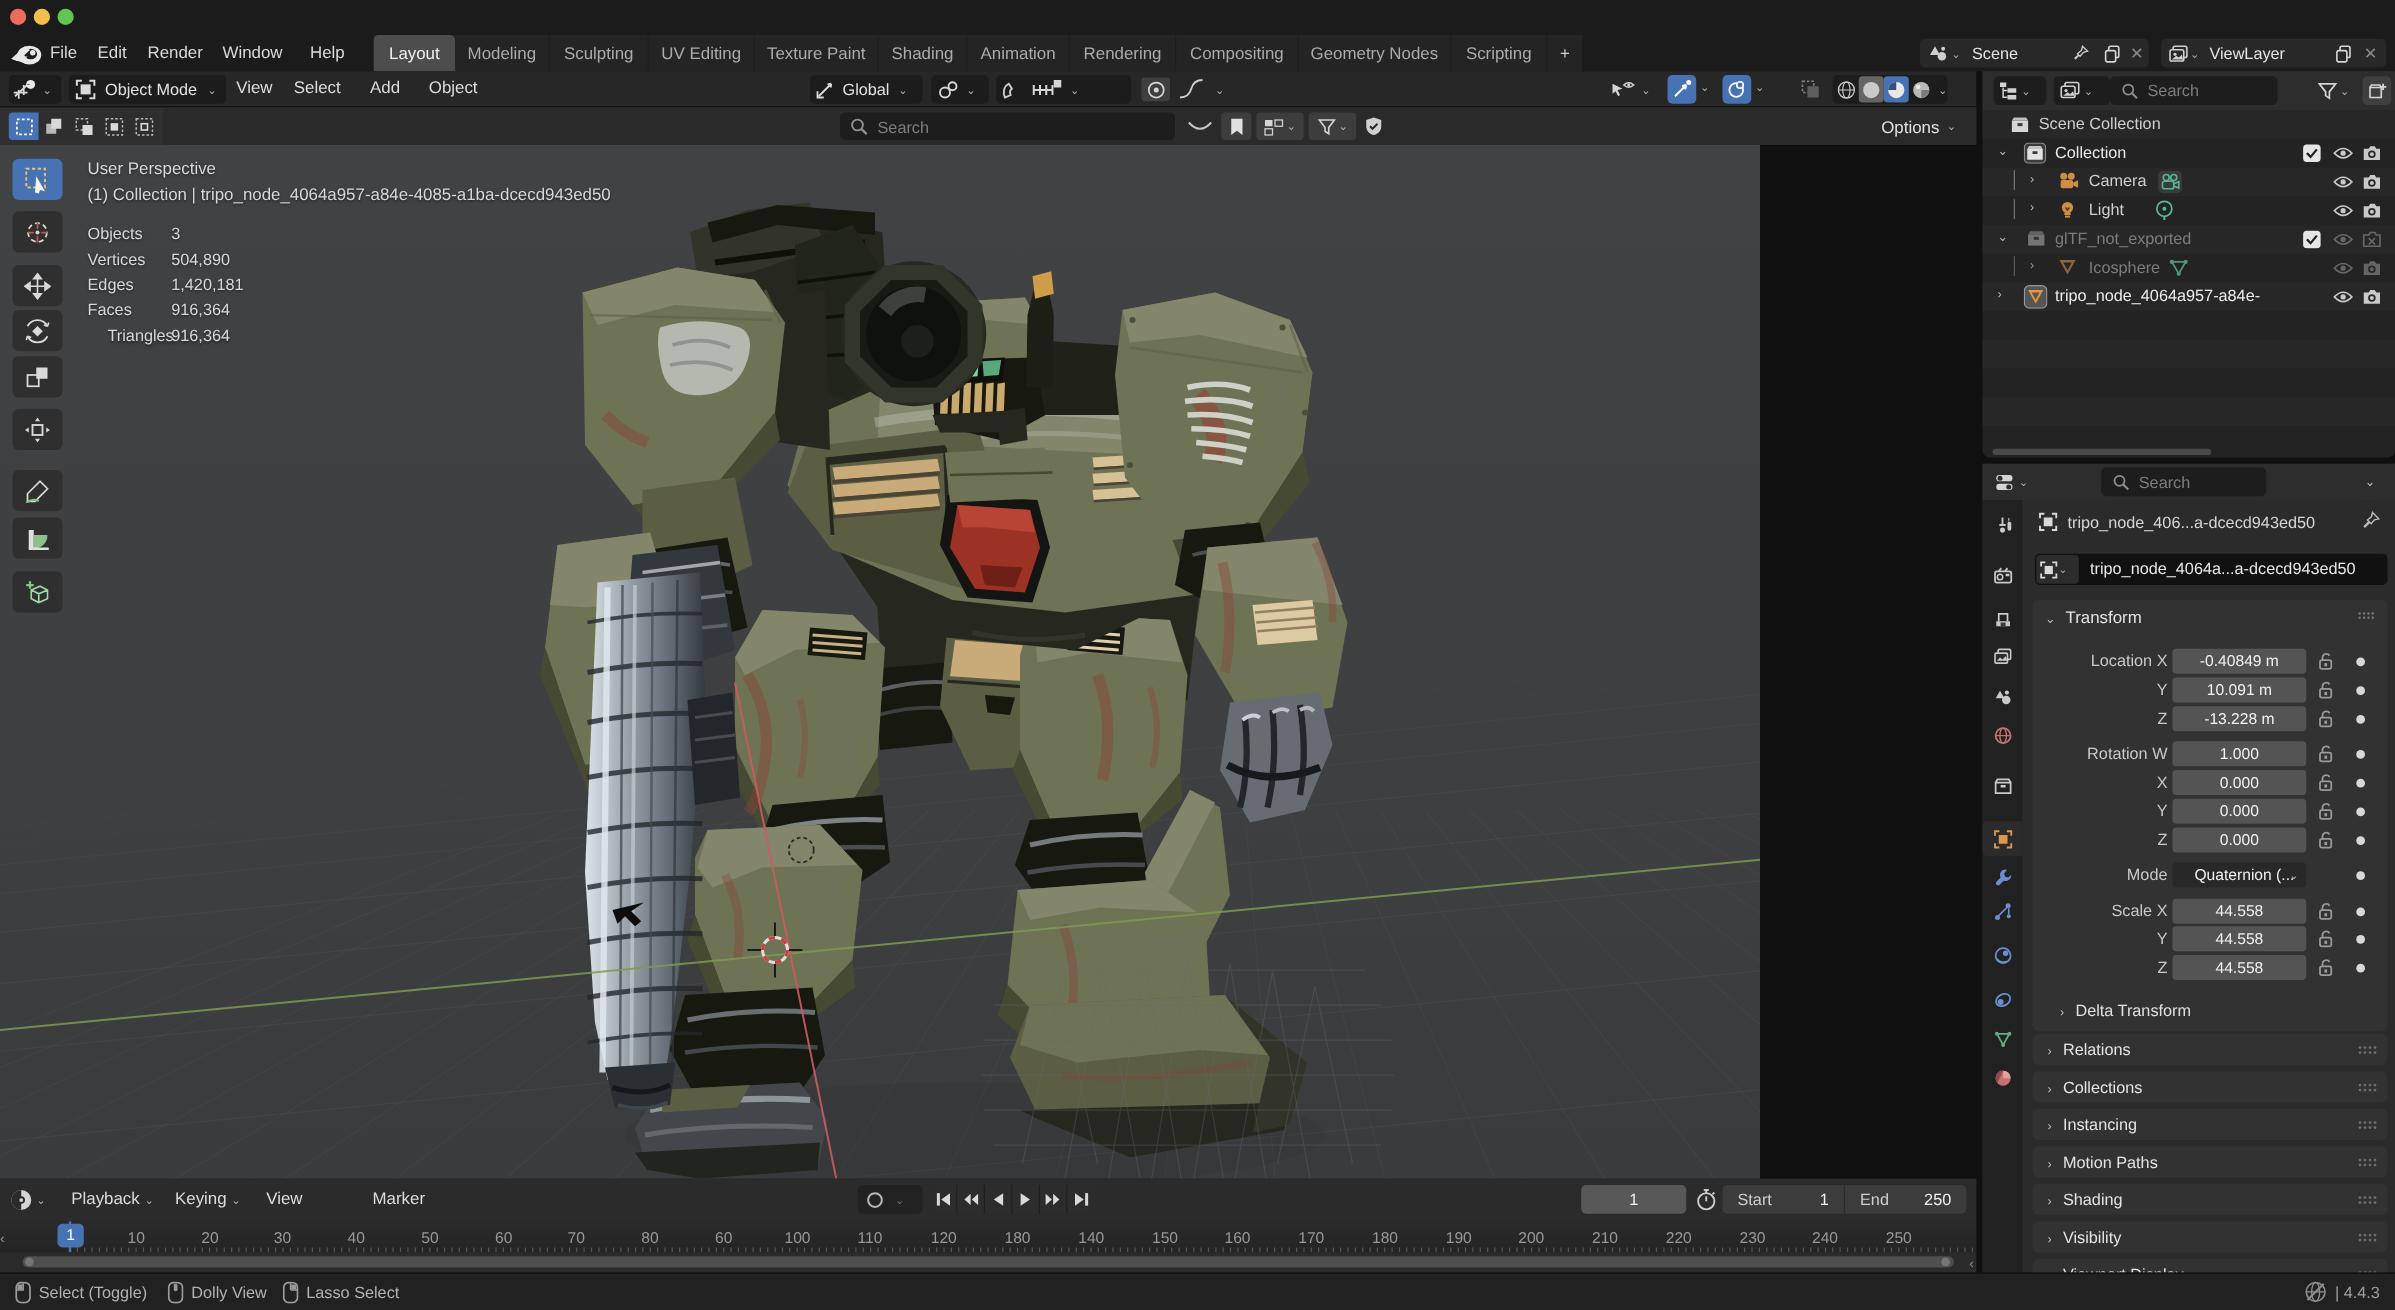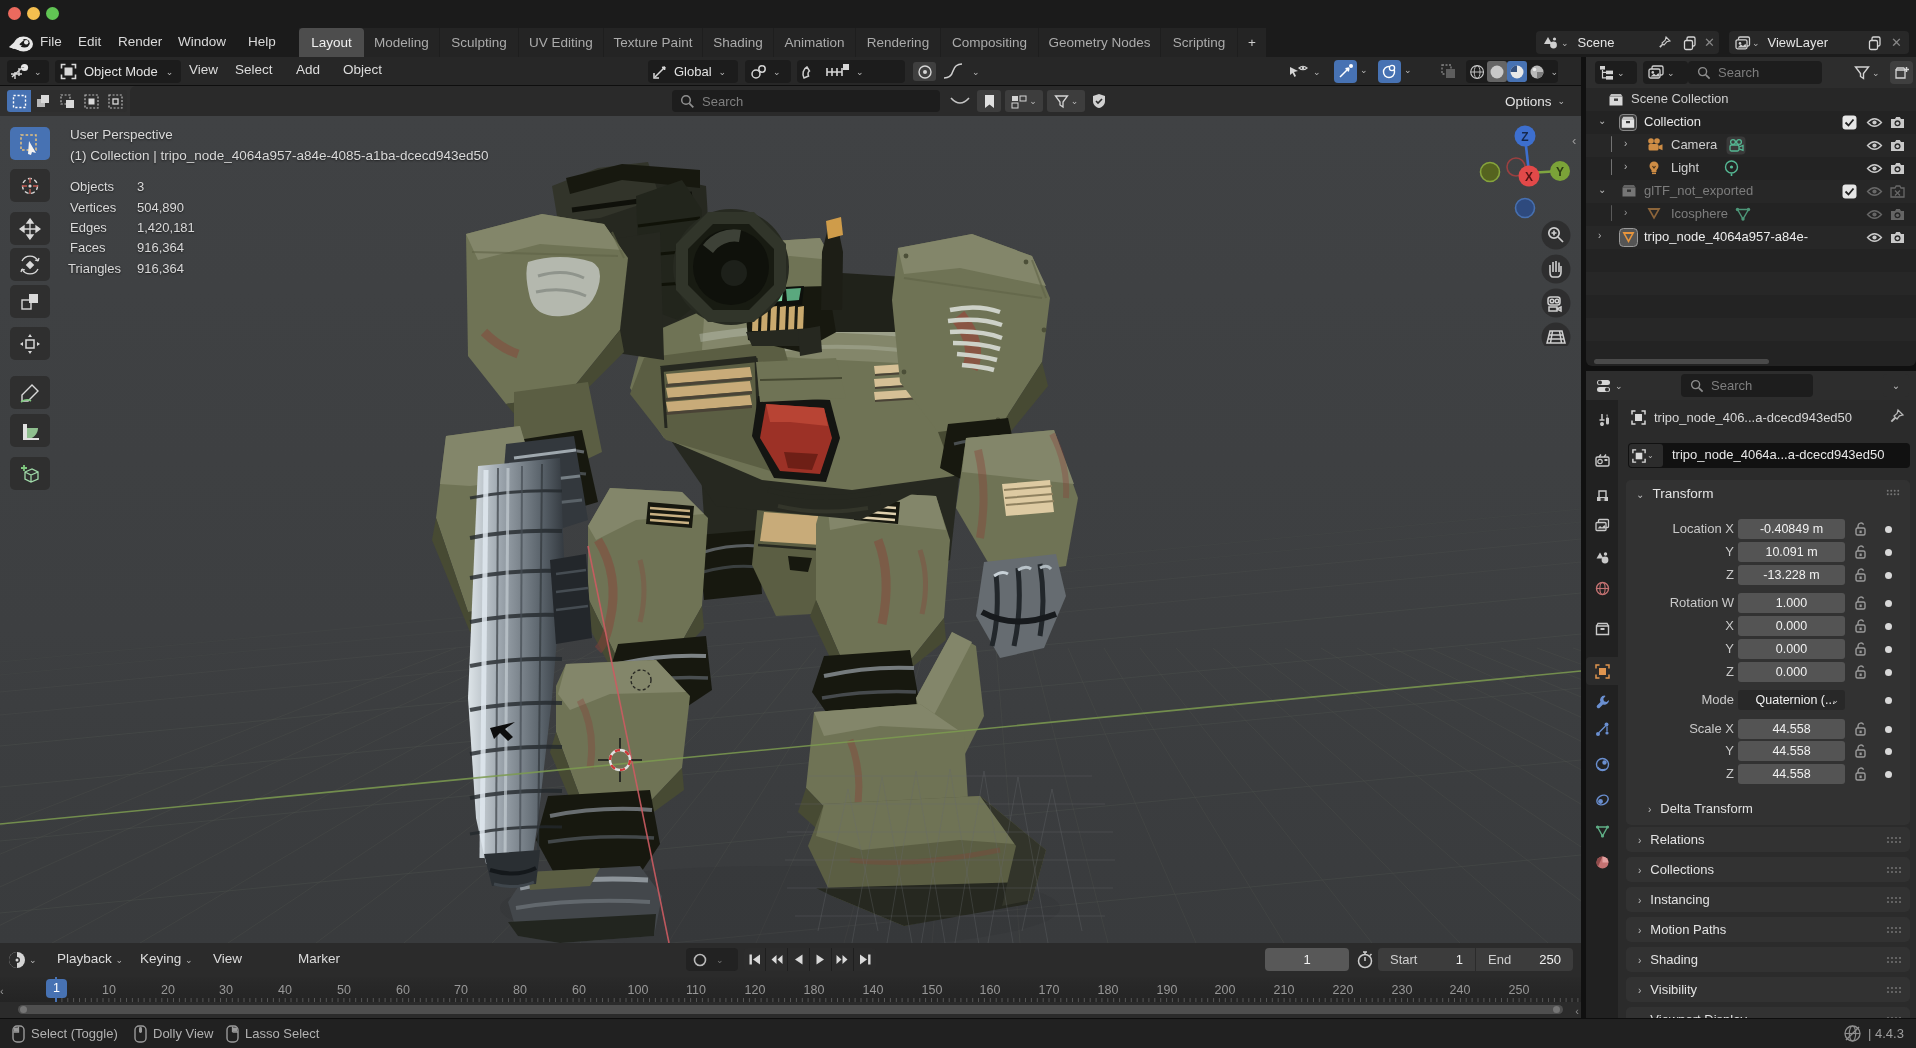--- a/index.html
+++ b/index.html
@@ -23,21 +23,21 @@
     color:#e4e4e4; font-size:13px; display:flex; align-items:center; }
 
   
   #vheader { left:0; top:57px; width:1581px; height:29px; background:#272727; border-bottom:1px solid #0e0e0e;}
   #tsettings { left:0; top:86px; width:1581px; height:30px; background:#303030; }
   .hbtn { position:absolute; background:#1c1c1c; border-radius:4px; display:flex; align-items:center;
      color:#e2e2e2; font-size:13px; }
   .hmenu { position:absolute; top:5px; font-size:13.5px; color:#dcdcdc; }
 
   
-  #viewport { left:0; top:116px; width:1581px; height:827px; background:#3d3f41; overflow:hidden; }
+  #viewport { left:0; top:116px; width:1408px; height:827px; background:#3d3f41; overflow:hidden; }
   #outliner { left:1586px; top:57px; width:330px; height:309px; background:#232323; border-radius:0 0 6px 6px;}
   #props { left:1586px; top:371px; width:330px; height:647px; background:#2b2b2b; }
   #timeline { left:0; top:943px; width:1581px; height:75px; background:#2b2b2b; }
   #statusbar { left:0; top:1018px; width:1916px; height:30px; background:#212121; border-top:1px solid #0e0e0e;}
 
   .ovtext { position:absolute; color:#d9d9d9; font-size:13px; text-shadow:0 1px 2px rgba(0,0,0,.55); white-space:pre;}
 
   
   .orow { position:absolute; left:0; width:330px; height:23px; font-size:13px; color:#cfcfcf; }
   .orow .lbl { position:absolute; top:3px; }
@@ -655,21 +655,21 @@
     <div class="ovtext" style="left:70px;top:11px;font-size:13.5px;">User Perspective</div>
     <div class="ovtext" style="left:70px;top:32px;font-size:13.5px;">(1) Collection | tripo_node_4064a957-a84e-4085-a1ba-dcecd943ed50</div>
     <div class="ovtext" style="left:70px;top:63px;">Objects</div>
       <div class="ovtext" style="left:137px;top:63px;">3</div>
     <div class="ovtext" style="left:70px;top:84px;">Vertices</div>
       <div class="ovtext" style="left:137px;top:84px;">504,890</div>
     <div class="ovtext" style="left:70px;top:104px;">Edges</div>
       <div class="ovtext" style="left:137px;top:104px;">1,420,181</div>
     <div class="ovtext" style="left:70px;top:124px;">Faces</div>
       <div class="ovtext" style="left:137px;top:124px;">916,364</div>
-    <div class="ovtext" style="left:68px;top:145px;">Triangles</div>
+    <div class="ovtext" style="left:86px;top:145px;">Triangles</div>
       <div class="ovtext" style="left:137px;top:145px;">916,364</div>
 
     <svg style="position:absolute;left:1475px;top:0px;" width="106" height="230" viewBox="0 0 106 230">
       <line x1="50" y1="21" x2="54" y2="57" stroke="#3d6fce" stroke-width="2.6"></line>
       <line x1="85" y1="55" x2="54" y2="57" stroke="#7fa440" stroke-width="2.6"></line>
       <circle cx="15" cy="56" r="9.5" fill="#55631f" stroke="#86a43c" stroke-width="1.6"></circle>
       <circle cx="41" cy="51" r="9" fill="none" stroke="#9a4040" stroke-width="1.6"></circle>
       <circle cx="50" cy="20" r="10.5" fill="#3d6fce"></circle>
       <text x="50" y="24.5" font-size="12" font-weight="bold" fill="#16294d" text-anchor="middle" font-family="Liberation Sans">Z</text>
       <circle cx="85" cy="55" r="10" fill="#7ba338"></circle>

